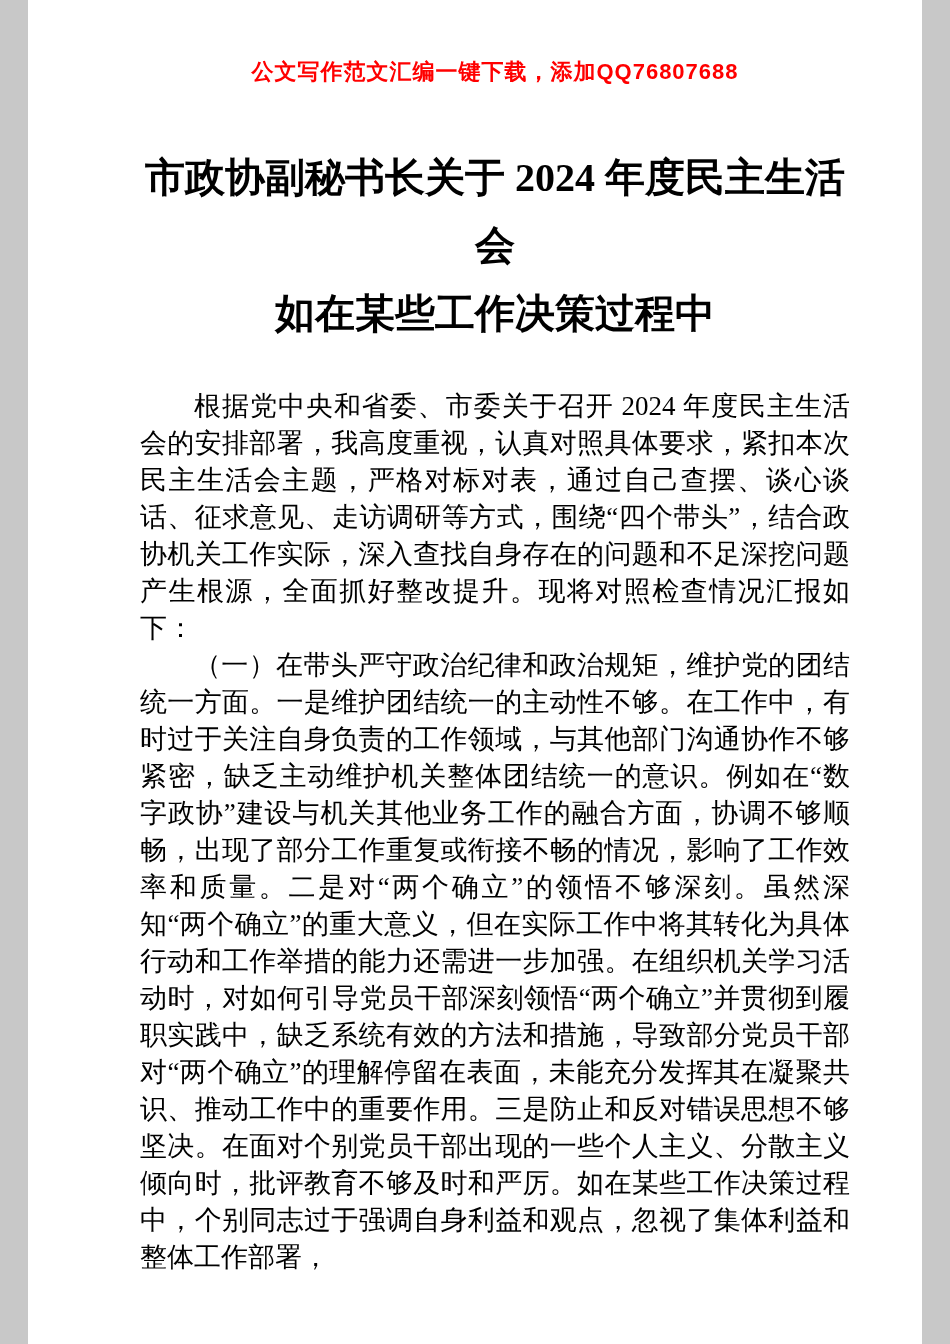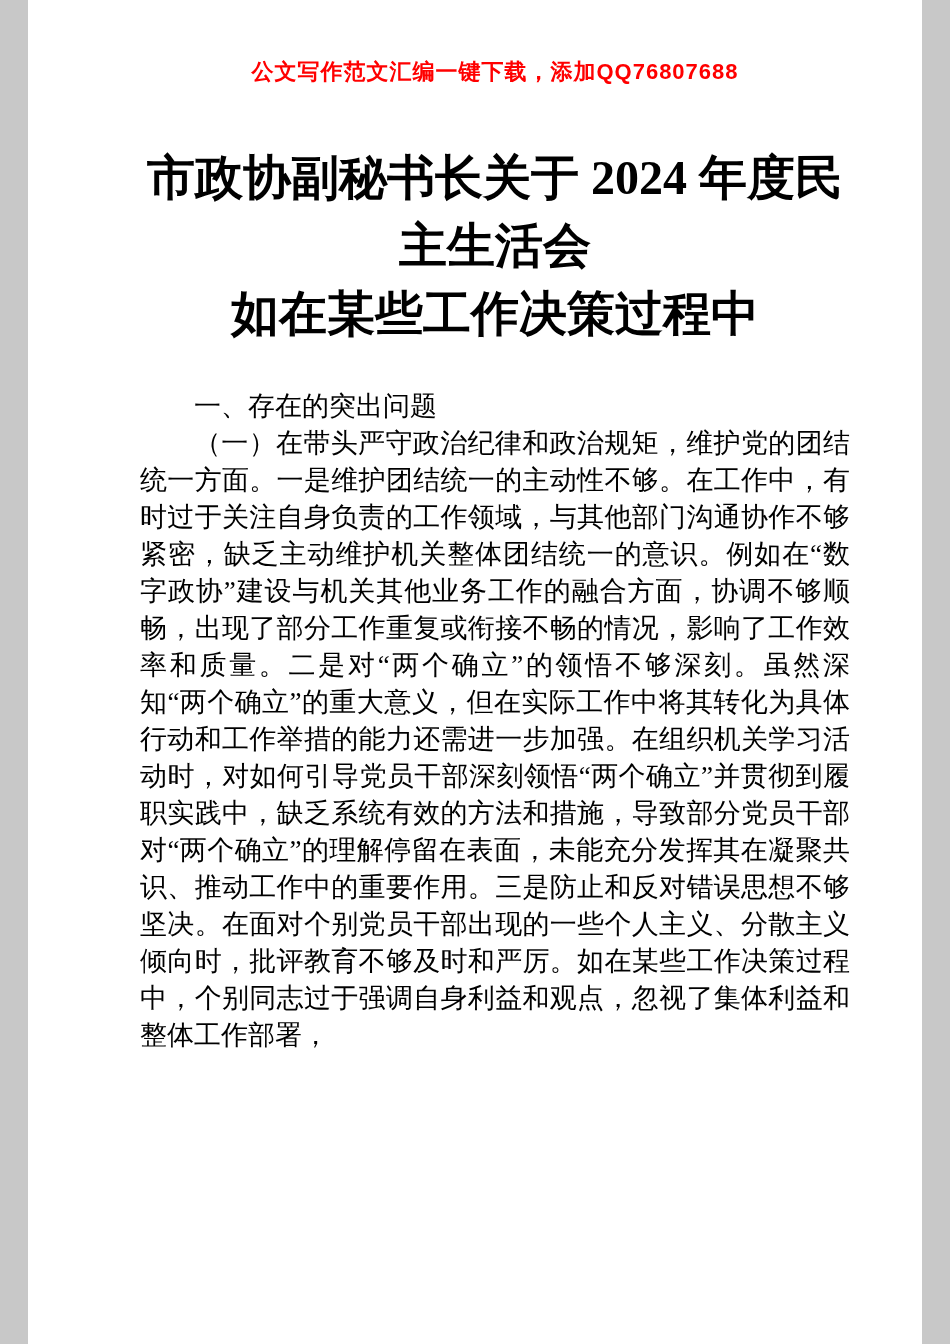--- a/index.html
+++ b/index.html
@@ -29,21 +29,21 @@
     text-align: center;
     font-size: 22px;
     line-height: 28px;
     font-weight: bold;
     letter-spacing: 1px;
     font-family: "Liberation Sans", sans-serif;
   }
   .title {
     margin: 58px 0 0 0;
     text-align: center;
-    font-size: 48px;
+    font-size: 40px;
     font-weight: bold;
     color: #000000;
     font-family: "Liberation Serif", serif;
   }
   .title .title-line {
     display: block;
     line-height: 68px;
   }
   .body-text {
     margin-top: 40px;
@@ -64,17 +64,17 @@
 <div class="page">
 
   <div class="promo" style="color: rgb(255, 0, 0);">公文写作范文汇编一键下载，添加QQ76807688</div>
 
   <h1 class="title">
     <span class="title-line">市政协副秘书长关于 2024 年度民主生活会</span>
     <span class="title-line">如在某些工作决策过程中</span>
   </h1>
 
   <div class="body-text">
-    <p>一、存在的突出问题</p>
+    <p>根据党中央和省委、市委关于召开 2024 年度民主生活会的安排部署，我高度重视，认真对照具体要求，紧扣本次民主生活会主题，严格对标对表，通过自己查摆、谈心谈话、征求意见、走访调研等方式，围绕“四个带头”，结合政协机关工作实际，深入查找自身存在的问题和不足深挖问题产生根源，全面抓好整改提升。现将对照检查情况汇报如下：</p>
     <p>（一）在带头严守政治纪律和政治规矩，维护党的团结统一方面。一是维护团结统一的主动性不够。在工作中，有时过于关注自身负责的工作领域，与其他部门沟通协作不够紧密，缺乏主动维护机关整体团结统一的意识。例如在“数字政协”建设与机关其他业务工作的融合方面，协调不够顺畅，出现了部分工作重复或衔接不畅的情况，影响了工作效率和质量。二是对“两个确立”的领悟不够深刻。虽然深知“两个确立”的重大意义，但在实际工作中将其转化为具体行动和工作举措的能力还需进一步加强。在组织机关学习活动时，对如何引导党员干部深刻领悟“两个确立”并贯彻到履职实践中，缺乏系统有效的方法和措施，导致部分党员干部对“两个确立”的理解停留在表面，未能充分发挥其在凝聚共识、推动工作中的重要作用。三是防止和反对错误思想不够坚决。在面对个别党员干部出现的一些个人主义、分散主义倾向时，批评教育不够及时和严厉。如在某些工作决策过程中，个别同志过于强调自身利益和观点，忽视了集体利益和整体工作部署，</p>
   </div>
 
 </div>
 
 </body></html>

